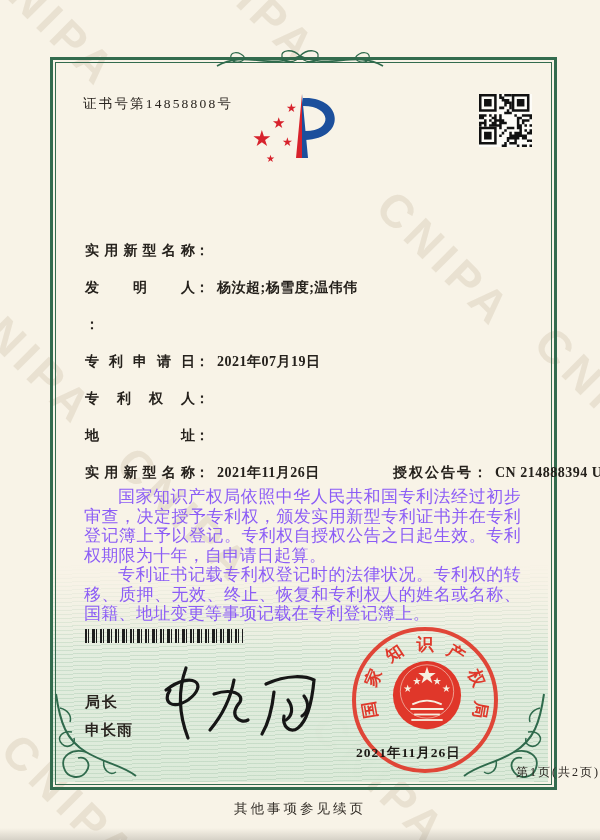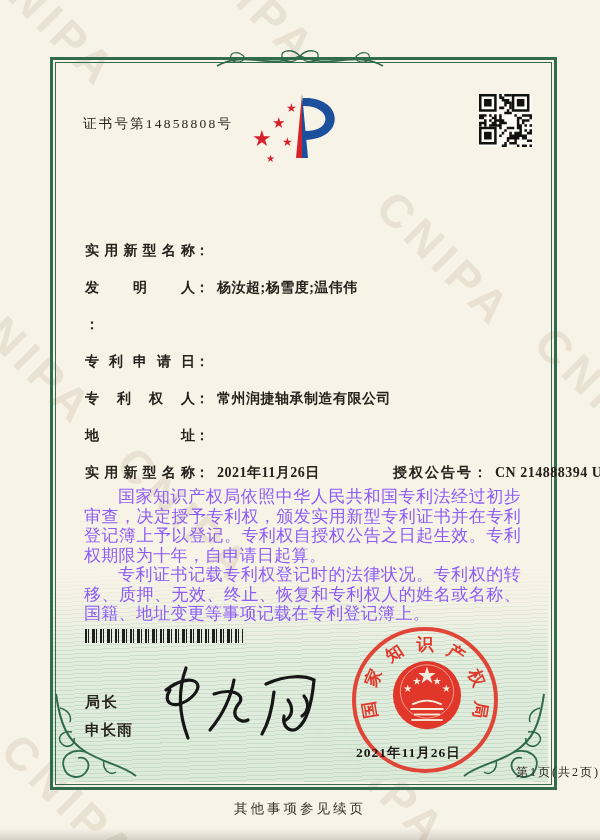--- a/index.html
+++ b/index.html
@@ -17,21 +17,21 @@
      background:
        repeating-linear-gradient(-2deg, rgba(118,168,134,0.22) 0 1px, rgba(0,0,0,0) 1px 4px),
        linear-gradient(to bottom, rgba(231,241,229,0), rgba(223,236,221,0.9) 45%, rgba(218,233,216,0.95));
      -webkit-mask-image:linear-gradient(to bottom,transparent,#000 40%);
      mask-image:linear-gradient(to bottom,transparent,#000 40%);}
   .ornament-top{position:absolute;left:215px;top:44px;width:170px;height:30px;z-index:2;}
   .ornament-corner{position:absolute;width:96px;height:96px;z-index:2;}
   .oc-left{left:46px;top:688px;}
   .oc-right{left:458px;top:688px;transform:scaleX(-1);}
   
-  .cert-no{position:absolute;left:83px;top:95px;font-size:13.5px;letter-spacing:2.2px;z-index:2;margin-top:20px;}
+  .cert-no{position:absolute;left:83px;top:95px;font-size:13.5px;letter-spacing:2.2px;z-index:2;}
   .logo{position:absolute;left:250px;top:88px;width:110px;height:78px;z-index:2;}
   .qr{position:absolute;left:479px;top:94px;width:53px;height:53px;background:#fdfcf8;z-index:2;}
   .qr svg{width:100%;height:100%;display:block;}
   .title{position:absolute;left:0;top:163px;width:100%;text-align:center;z-index:2;
          font-size:34px;font-weight:600;letter-spacing:5px;color:#181512;}
   
   .fields{position:absolute;left:85px;top:240px;width:437px;z-index:2;}
   .field-row{display:flex;align-items:baseline;margin-bottom:15.5px;font-size:14px;
              line-height:21.5px;font-weight:600;color:#25211c;}
   .flabel{flex:none;width:110px;text-align:justify;text-align-last:justify;}
@@ -142,25 +142,25 @@
       <span class="flabel">发明人</span>
         <span class="fcolon">：</span>
       <span class="fvalue">杨汝超;杨雪度;温伟伟</span>
     </div>
     <div class="field-row">
         <span class="fcolon">：</span>
     </div>
     <div class="field-row">
       <span class="flabel">专利申请日</span>
         <span class="fcolon">：</span>
+      <span class="fvalue">2021年07月19日</span>
     </div>
     <div class="field-row">
       <span class="flabel">专利权人</span>
         <span class="fcolon">：</span>
-      <span class="fvalue">常州润捷轴承制造有限公司</span>
     </div>
     <div class="field-row">
       <span class="flabel">地址</span>
         <span class="fcolon">：</span>
     </div>
     <div class="field-row">
       <span class="flabel">实用新型名称</span>
         <span class="fcolon">：</span>
       <span class="fvalue fvalue-fixed">2021年11月26日</span>
       <span class="flabel2">授权公告号</span>

